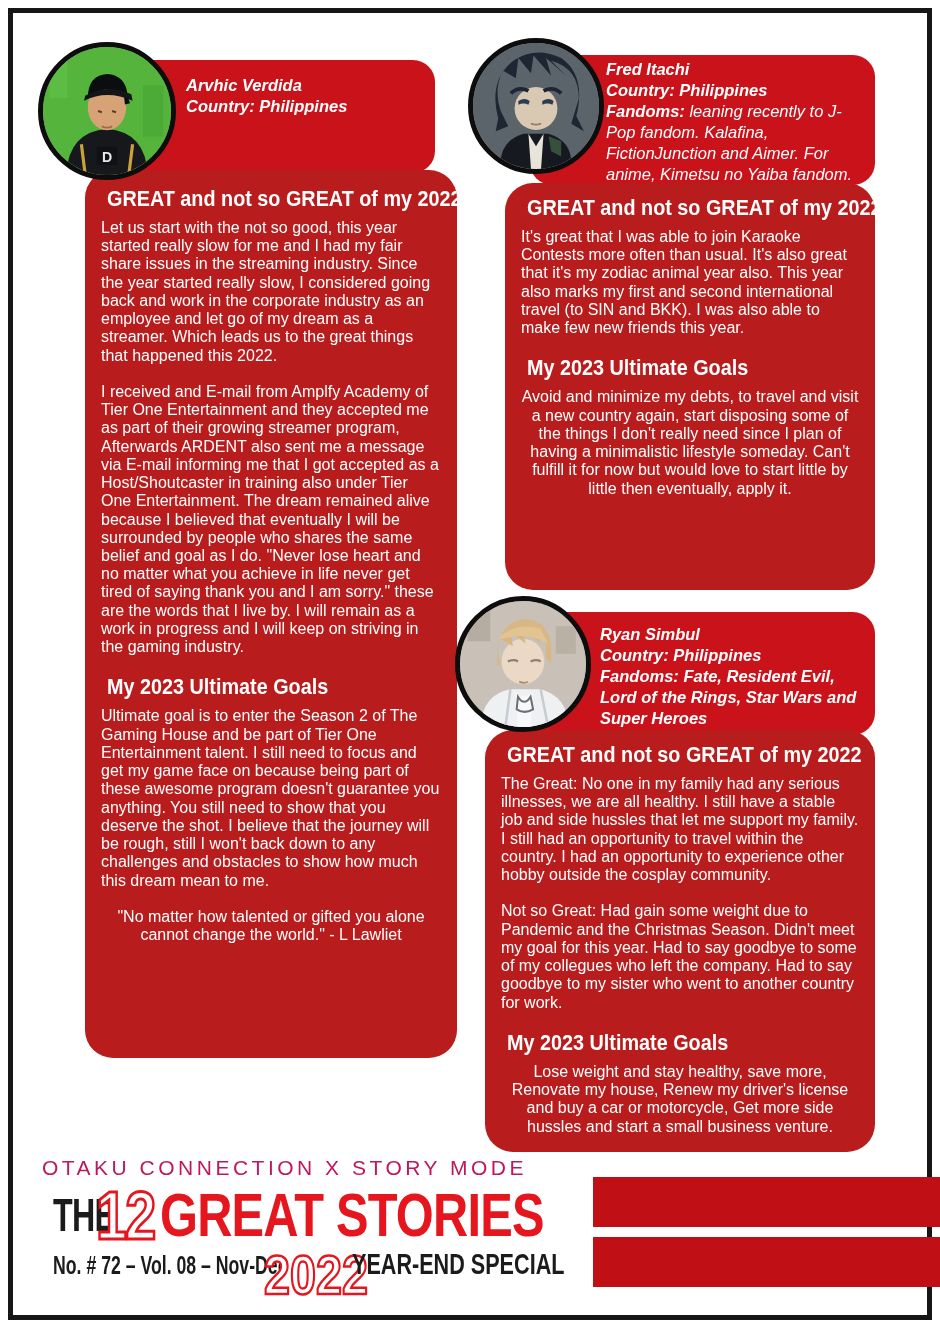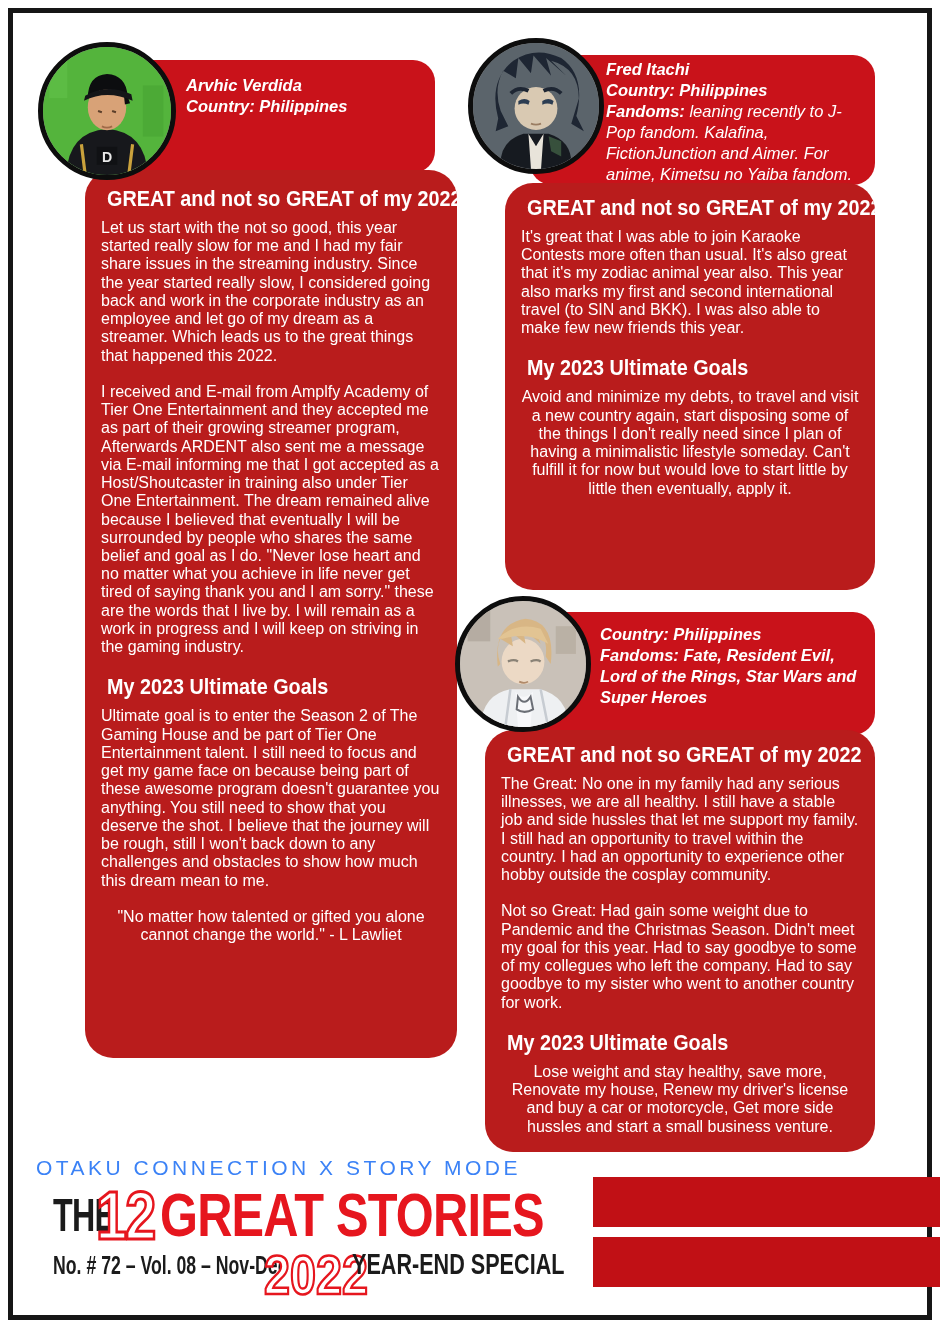--- a/index.html
+++ b/index.html
@@ -59,23 +59,23 @@
   .card-p{
     font-size:16px;
     line-height:1.14;
     margin:0 0 18px 0;
     color:#fff;
   }
   .card-p:last-child{margin-bottom:0;text-align:center;}
   .pad1{padding:14px 16px 10px 16px;}
   
   .brand-line{
-    position:absolute;left:36px;top:1156px;
+    position:absolute;left:42px;top:1156px;
     font-size:21px;letter-spacing:3.5px;
-    color:#3b82f6;z-index:2;white-space:nowrap;
+    color:#be185d;z-index:2;white-space:nowrap;
   }
   .title-the{
     position:absolute;left:53px;top:1188px;
     font-size:46px;font-weight:800;color:#1b1b1b;
     transform:scaleX(0.70);transform-origin:left top;
     white-space:nowrap;z-index:2;letter-spacing:-1px;
   }
   .title-num{
     position:absolute;left:96px;top:1176px;
     font-size:68px;font-weight:800;
@@ -177,20 +177,21 @@
   </div>
   <div class="body-box" style="left:505px;top:183px;width:370px;height:407px;padding:10px 16px 10px 16px;">
     <div class="sec-heading">GREAT and not so GREAT of my 2022</div>
     <p class="card-p">It's great that I was able to join Karaoke Contests more often than usual. It's also great that it's my zodiac animal year also. This year also marks my first and second international travel (to SIN and BKK). I was also able to make few new friends this year.</p>
     <div class="sec-heading">My 2023 Ultimate Goals</div>
     <p class="card-p">Avoid and minimize my debts, to travel and visit a new country again, start disposing some of the things I don't really need since I plan of having a minimalistic lifestyle someday. Can't fulfill it for now but would love to start little by little then eventually, apply it.</p>
   </div>
 
   <div class="hdr-box" style="left:520px;top:612px;width:355px;height:123px;padding:12px 12px 0 80px;">
     <div class="hdr-text">
+      <div>Ryan Simbul</div>
       <div><span>Country:</span> <span>Philippines</span></div>
       <div><span>Fandoms:</span> <span>Fate, Resident Evil, Lord of the Rings, Star Wars and Super Heroes</span></div>
     </div>
   </div>
   <div class="avatar" style="left:455px;top:596px;width:126px;height:126px;">
     <svg viewBox="0 0 100 100" preserveAspectRatio="xMidYMid slice">
       <rect x="0" y="0" width="100" height="100" fill="#c9c1b8"></rect>
       <rect x="6" y="8" width="18" height="24" fill="#a89e92" opacity="0.6"></rect>
       <rect x="76" y="20" width="16" height="22" fill="#b0a697" opacity="0.6"></rect>
       <path d="M16 100 Q18 74 40 70 L64 70 Q86 76 86 100 Z" fill="#eef0f2"></path>

